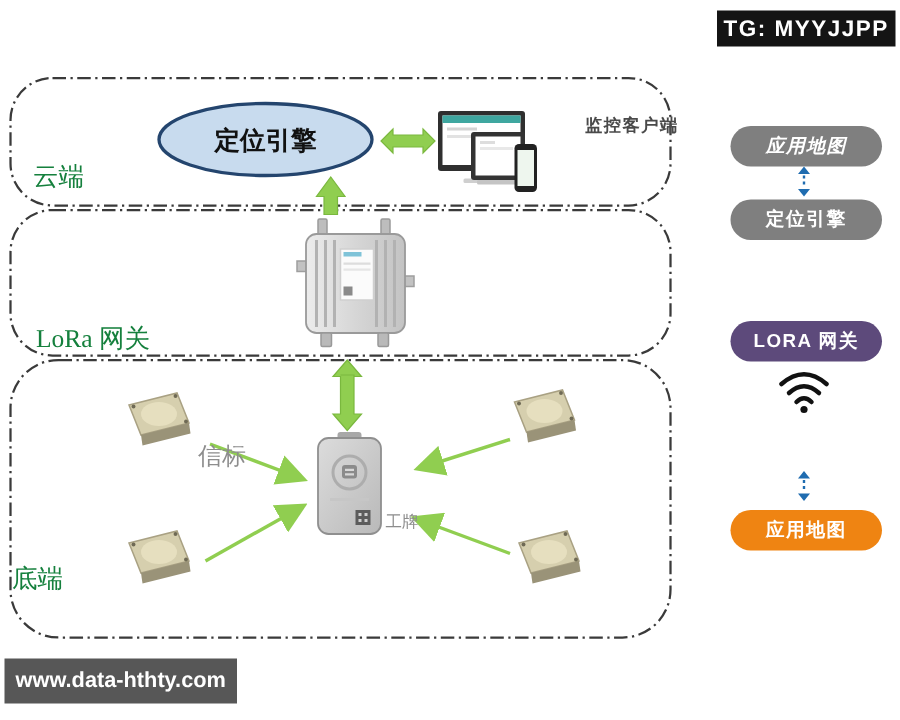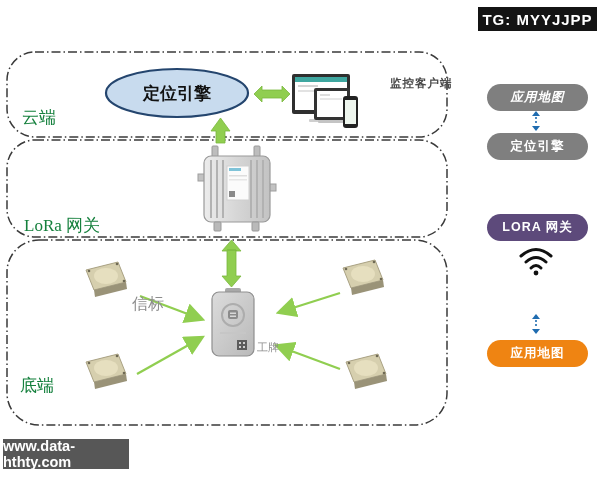--- a/index.html
+++ b/index.html
@@ -8,21 +8,21 @@
   .abs{position:absolute;}
   .layer-label{font-family:"Liberation Serif","DejaVu Serif",serif;font-size:17px;color:#15803d;}
   .soft-label{font-family:Liberation Serif, serif;font-size:16px;color:#8d8d8d;margin-top:26px;}
   .client-label{font-size:11.5px;font-weight:bold;color:#4a4a4a;letter-spacing:1px;margin-left:34px;}
   .ellipse-node{left:103px;top:67px;width:148px;height:52px;}
   .ellipse-node .txt{position:absolute;left:0;top:0;width:100%;height:100%;display:flex;
       align-items:center;justify-content:center;font-family:"Liberation Serif","DejaVu Serif",serif;
       font-weight:bold;font-size:17px;color:#111;}
   .tg-box{left:478px;top:7px;width:119px;height:24px;background:#141414;color:#fff;
       display:flex;align-items:center;justify-content:center;font-weight:bold;font-size:15px;letter-spacing:1px;}
-  .site-box{left:3px;top:439px;width:126px;height:30px;background:#575757;color:#fff;
+  .site-box{left:3px;top:439px;width:155px;height:30px;background:#575757;color:#fff;
       display:flex;align-items:center;justify-content:center;font-weight:bold;font-size:14.5px;}
   .pill{left:487px;width:101px;height:27px;border-radius:14px;color:#fff;font-weight:bold;
       font-size:12.5px;display:flex;align-items:center;justify-content:center;letter-spacing:1px;}
   .tcp{left:516px;top:167px;width:40px;height:40px;border-radius:50%;color:#fff;font-weight:bold;
       font-size:13px;display:flex;align-items:center;justify-content:center;border:2px solid #8c2e39;box-sizing:border-box;}
   .varrow{left:528px;width:16px;height:22px;}
   svg{display:block;}
 </style>
 </head>
 <body>
@@ -174,21 +174,21 @@
         <polygon points="14,30 46,22 47,29 15,37" fill="#9a9378"></polygon>
         <ellipse cx="26" cy="16" rx="12" ry="8" fill="#e6dfbf"></ellipse>
         <circle cx="9" cy="11" r="1.3" fill="#6f6a55"></circle>
         <circle cx="37" cy="4" r="1.3" fill="#6f6a55"></circle>
         <circle cx="44" cy="21" r="1.3" fill="#6f6a55"></circle>
       </svg>
   </div>
 
   <div class="abs layer-label" style="left:22px;top:106px;">云端</div>
   <div class="abs layer-label" style="left:24px;top:214px;">LoRa 网关</div>
-  <div class="abs layer-label" style="left:20px;top:374px;">底端</div>
+  <div class="abs layer-label" style="left:8px;top:374px;">底端</div>
   <div class="abs soft-label" style="left:132px;top:268px;">信标</div>
   <div class="abs soft-label" style="left:257px;top:314px;font-size:11px;">工牌</div>
 
   <div class="abs tg-box">TG: MYYJJPP</div>
 
   <div class="abs pill" style="top: 84px; background: rgb(127, 127, 127); font-style: italic;">应用地图</div>
 
   <div class="abs varrow" style="top:110px;">
     <svg width="16" height="22" viewBox="0 0 16 22">
         <path d="M8,1 L12,6 L4,6 Z" fill="#1f6cb0"></path>

